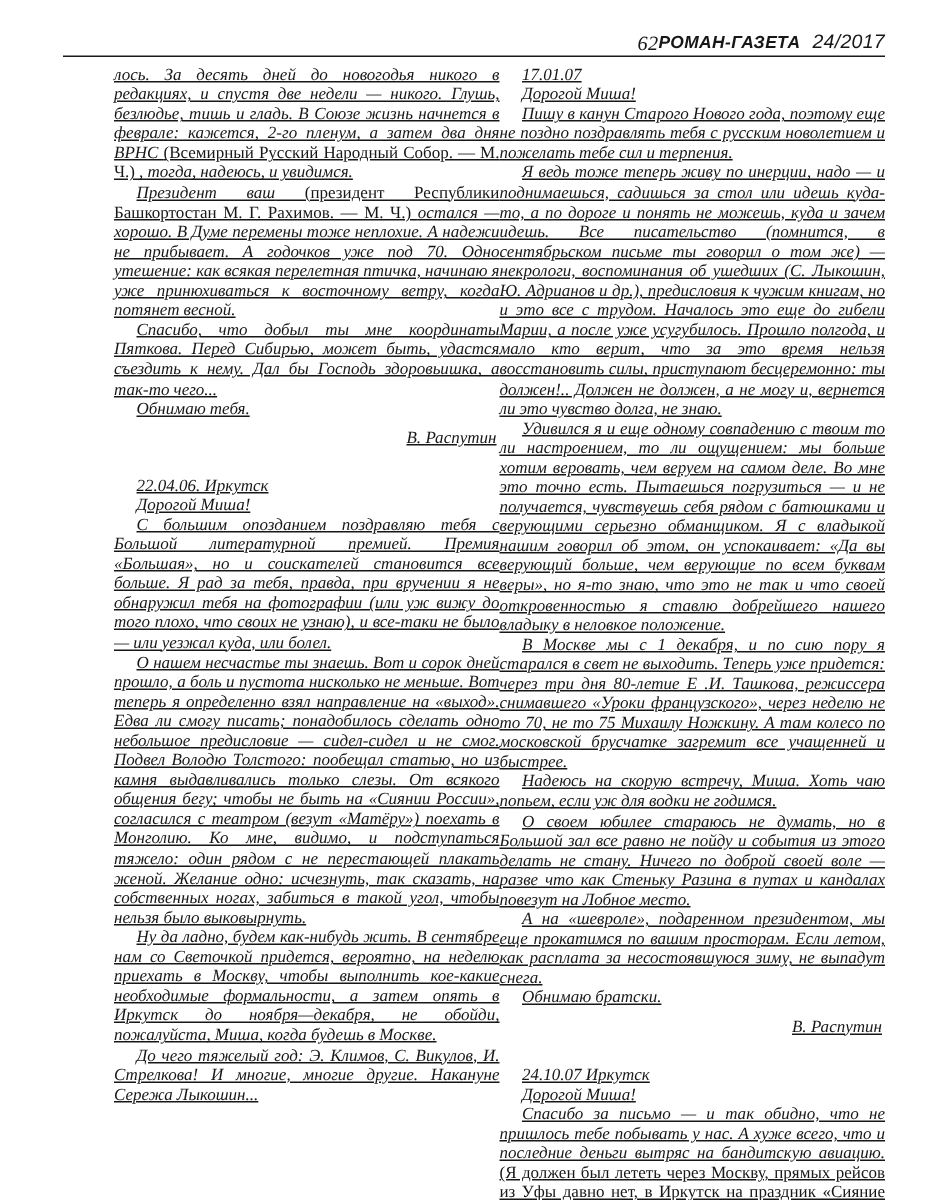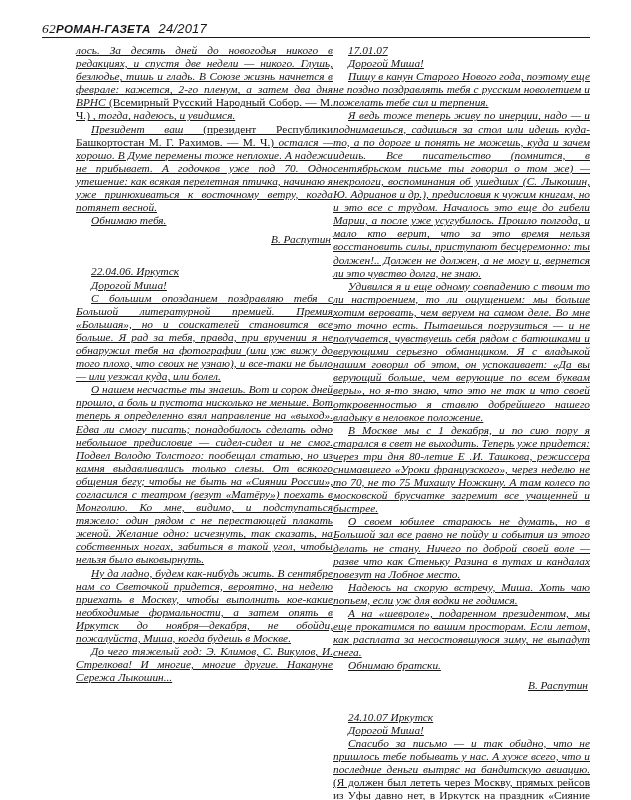--- a/index.html
+++ b/index.html
@@ -25,21 +25,21 @@
 
   
   .runhead {
     position: absolute;
     left: 42px;
     top: 16px;
     width: 548px;
     height: 22px;
     display: flex;
     align-items: flex-end;
-    justify-content: flex-start;
+    justify-content: flex-end;
     border-bottom: 1.1px solid #1b1b1e;
     padding-bottom: 2px;
     box-sizing: border-box;
   }
   .folio {
     font-family: "Liberation Serif", "DejaVu Serif", serif;
     font-style: italic;
     font-size: 13.5px;
     letter-spacing: 0.2px;
     line-height: 1;
@@ -125,20 +125,21 @@
   </div>
 
   <div class="columns">
 
     <div class="col">
 
       <p class="p cont"><span>лось. За десять дней до новогодья никого в редакциях, и спустя две недели — никого. Глушь, безлюдье, тишь и гладь. В Союзе жизнь начнется в феврале: кажется, 2-го пленум, а затем два дня ВРНС </span><span class="rm">(Всемирный Русский Народный Собор. — М. Ч.)</span><span> , тогда, надеюсь, и увидимся.</span></p>
 
       <p class="p indent"><span>Президент ваш</span><span class="rm"> (президент Республики Башкортостан М. Г. Рахимов. — М. Ч.) </span><span>остался — хорошо. В Думе перемены тоже неплохие. А надежи не прибывает. А годочков уже под 70. Одно утешение: как всякая перелетная птичка, начинаю я уже принюхиваться к восточному ветру, когда потянет весной.</span></p>
 
+      <p class="p indent">Спасибо, что добыл ты мне координаты Пяткова. Перед Сибирью, может быть, удастся съездить к нему. Дал бы Господь здоровьишка, а так-то чего...</p>
 
       <p class="p indent">Обнимаю тебя.</p>
 
       <div class="gap-sm"></div>
       <p class="sig">В. Распутин</p>
 
       <div class="gap-lg"></div>
 
       <p class="p left-lbl">22.04.06. Иркутск</p>
       <p class="p left-lbl">Дорогой Миша!</p>
@@ -150,22 +151,22 @@
     </div>
 
     <div class="col">
 
       <p class="p left-lbl">17.01.07</p>
       <p class="p left-lbl">Дорогой Миша!</p>
       <p class="p indent">Пишу в канун Старого Нового года, поэтому еще не поздно поздравлять тебя с русским новолетием и пожелать тебе сил и терпения.</p>
       <p class="p indent">Я ведь тоже теперь живу по инерции, надо — и поднимаешься, садишься за стол или идешь куда-то, а по дороге и понять не можешь, куда и зачем идешь. Все писательство (помнится, в сентябрьском письме ты говорил о том же) — некрологи, воспоминания об ушедших (С. Лыкошин, Ю. Адрианов и др.), предисловия к чужим книгам, но и это все с трудом. Началось это еще до гибели Марии, а после уже усугубилось. Прошло полгода, и мало кто верит, что за это время нельзя восстановить силы, приступают бесцеремонно: ты должен!.. Должен не должен, а не могу и, вернется ли это чувство долга, не знаю.</p>
       <p class="p indent">Удивился я и еще одному совпадению с твоим то ли настроением, то ли ощущением: мы больше хотим веровать, чем веруем на самом деле. Во мне это точно есть. Пытаешься погрузиться — и не получается, чувствуешь себя рядом с батюшками и верующими серьезно обманщиком. Я с владыкой нашим говорил об этом, он успокаивает: «Да вы верующий больше, чем верующие по всем буквам веры», но я-то знаю, что это не так и что своей откровенностью я ставлю добрейшего нашего владыку в неловкое положение.</p>
       <p class="p indent">В Москве мы с 1 декабря, и по сию пору я старался в свет не выходить. Теперь уже придется: через три дня 80-летие Е .И. Ташкова, режиссера снимавшего «Уроки французского», через неделю не то 70, не то 75 Михаилу Ножкину. А там колесо по московской брусчатке загремит все учащенней и быстрее.</p>
+      <p class="p indent">Надеюсь на скорую встречу, Миша. Хоть чаю попьем, если уж для водки не годимся.</p>
       <p class="p indent">О своем юбилее стараюсь не думать, но в Большой зал все равно не пойду и события из этого делать не стану. Ничего по доброй своей воле — разве что как Стеньку Разина в путах и кандалах повезут на Лобное место.</p>
-      <p class="p indent">Надеюсь на скорую встречу, Миша. Хоть чаю попьем, если уж для водки не годимся.</p>
       <p class="p indent">А на «шевроле», подаренном президентом, мы еще прокатимся по вашим просторам. Если летом, как расплата за несостоявшуюся зиму, не выпадут снега.</p>
       <p class="p indent">Обнимаю братски.</p>
 
       <div class="gap-sm"></div>
       <p class="sig">В. Распутин</p>
 
       <div class="gap-lg"></div>
 
       <p class="p left-lbl">24.10.07 Иркутск</p>
       <p class="p left-lbl">Дорогой Миша!</p>

